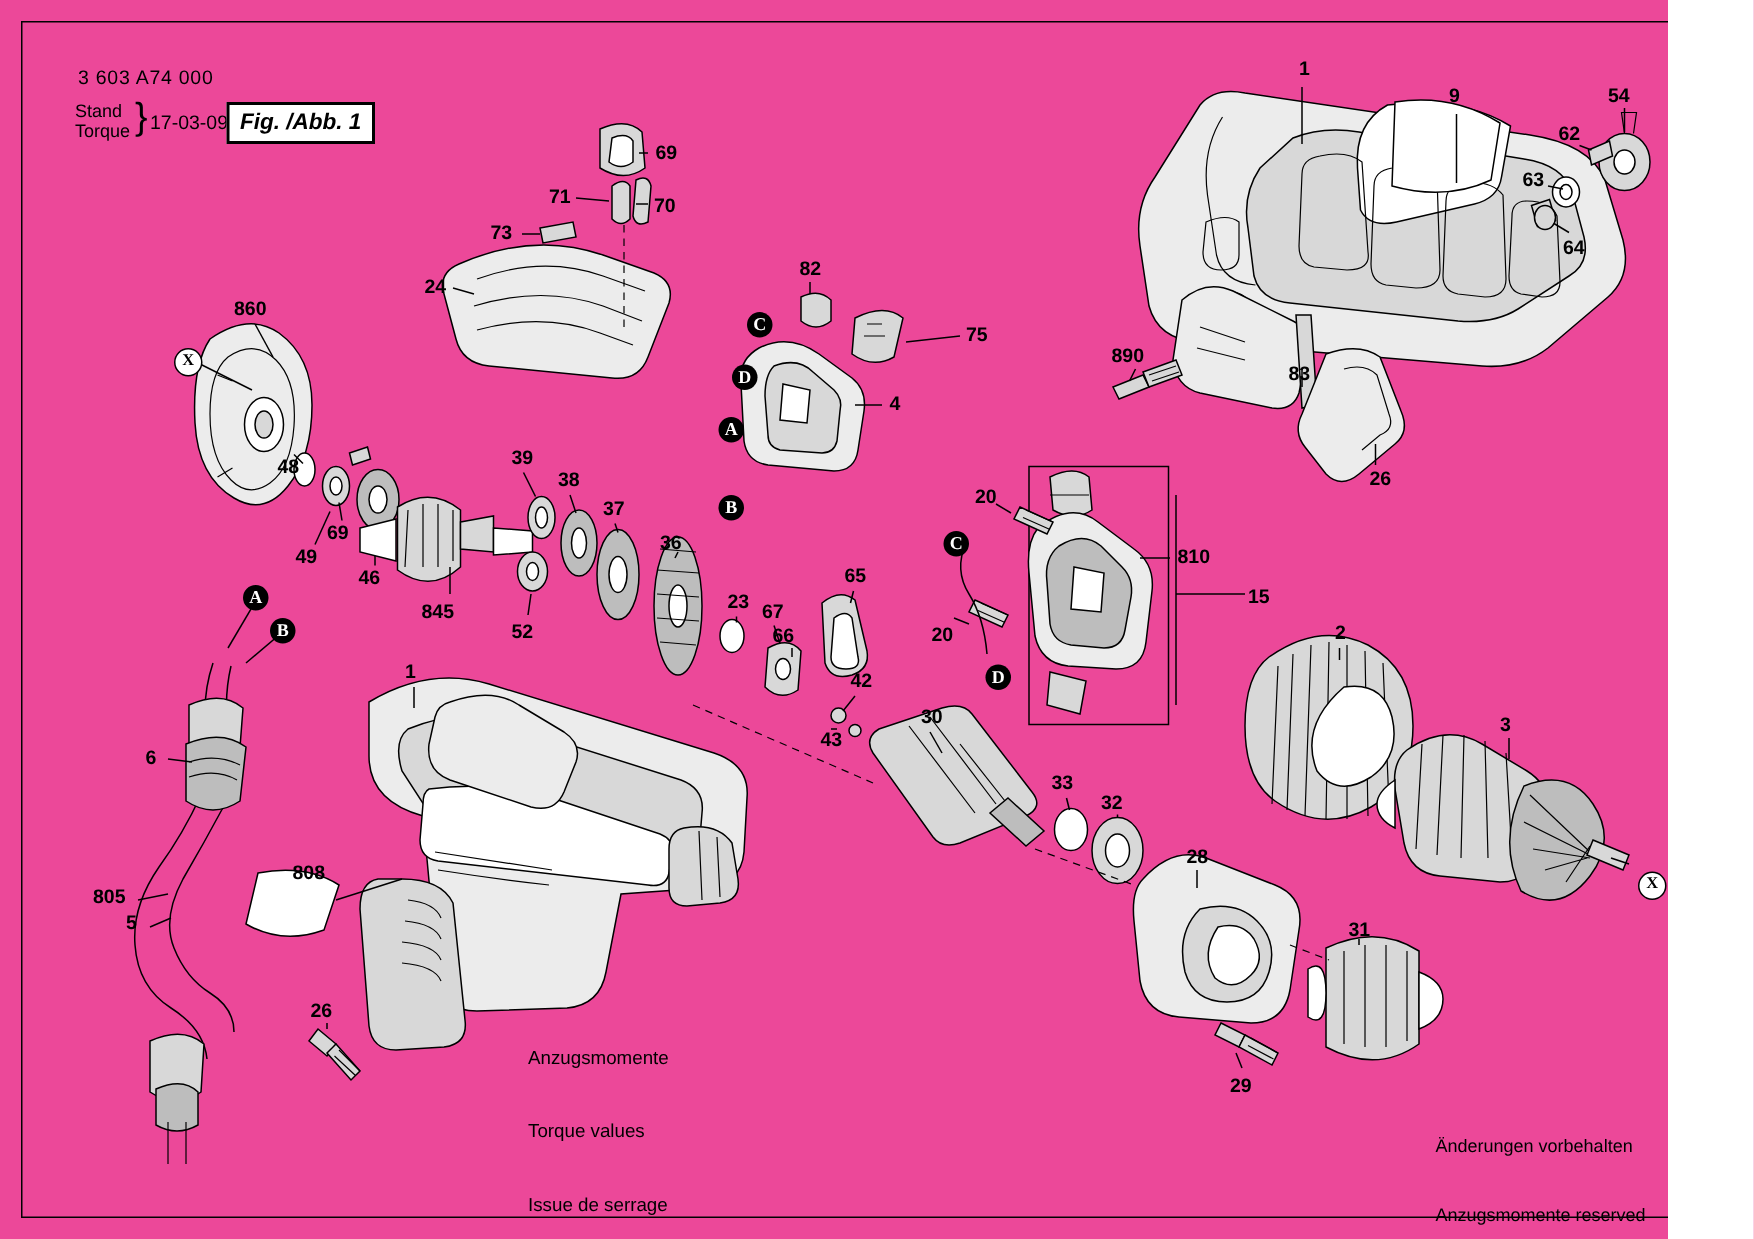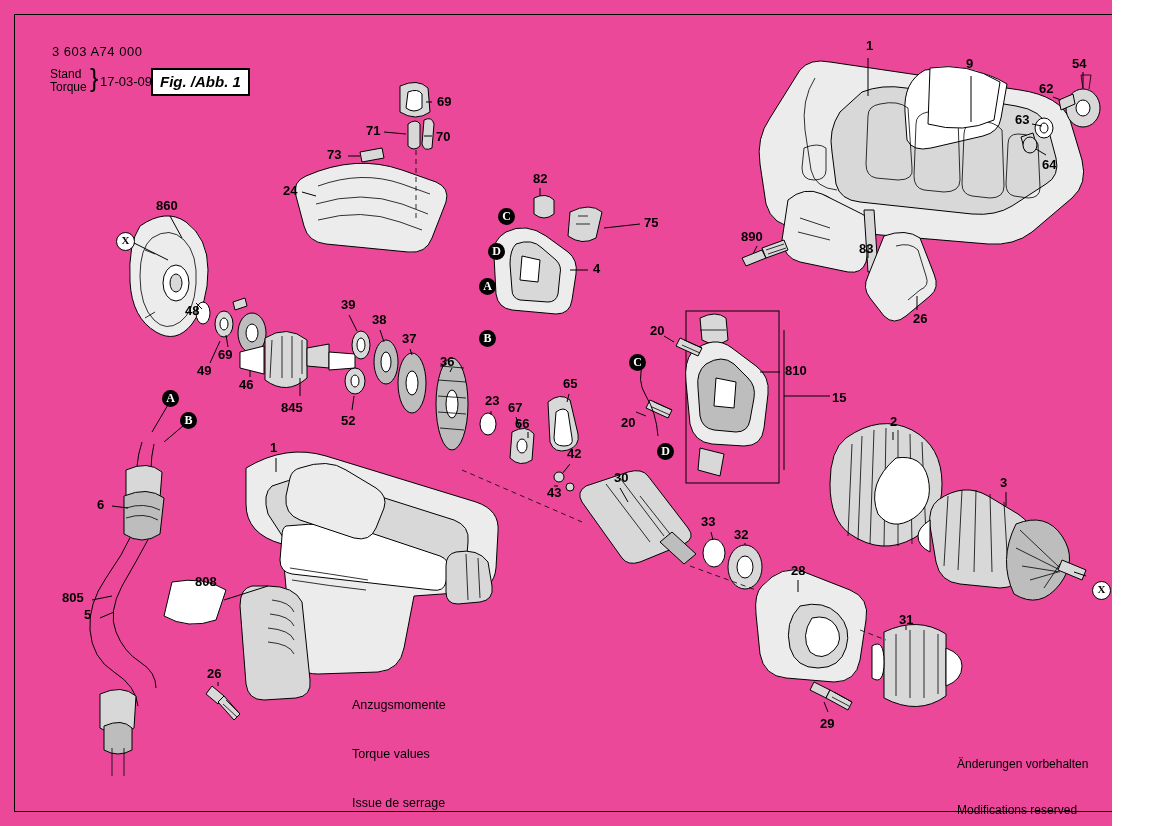--- a/index.html
+++ b/index.html
@@ -502,18 +502,18 @@
     <div>Issue de serrage</div>
     
     
     
     
     
   </div>
 
   <div id="disclaimer">
     <div>Änderungen vorbehalten</div>
-    <div>Modifications reserved</div>
+    <div>Anzugsmomente reserved</div>
     
     
   </div>
 
 </div>
 
 </body></html>

